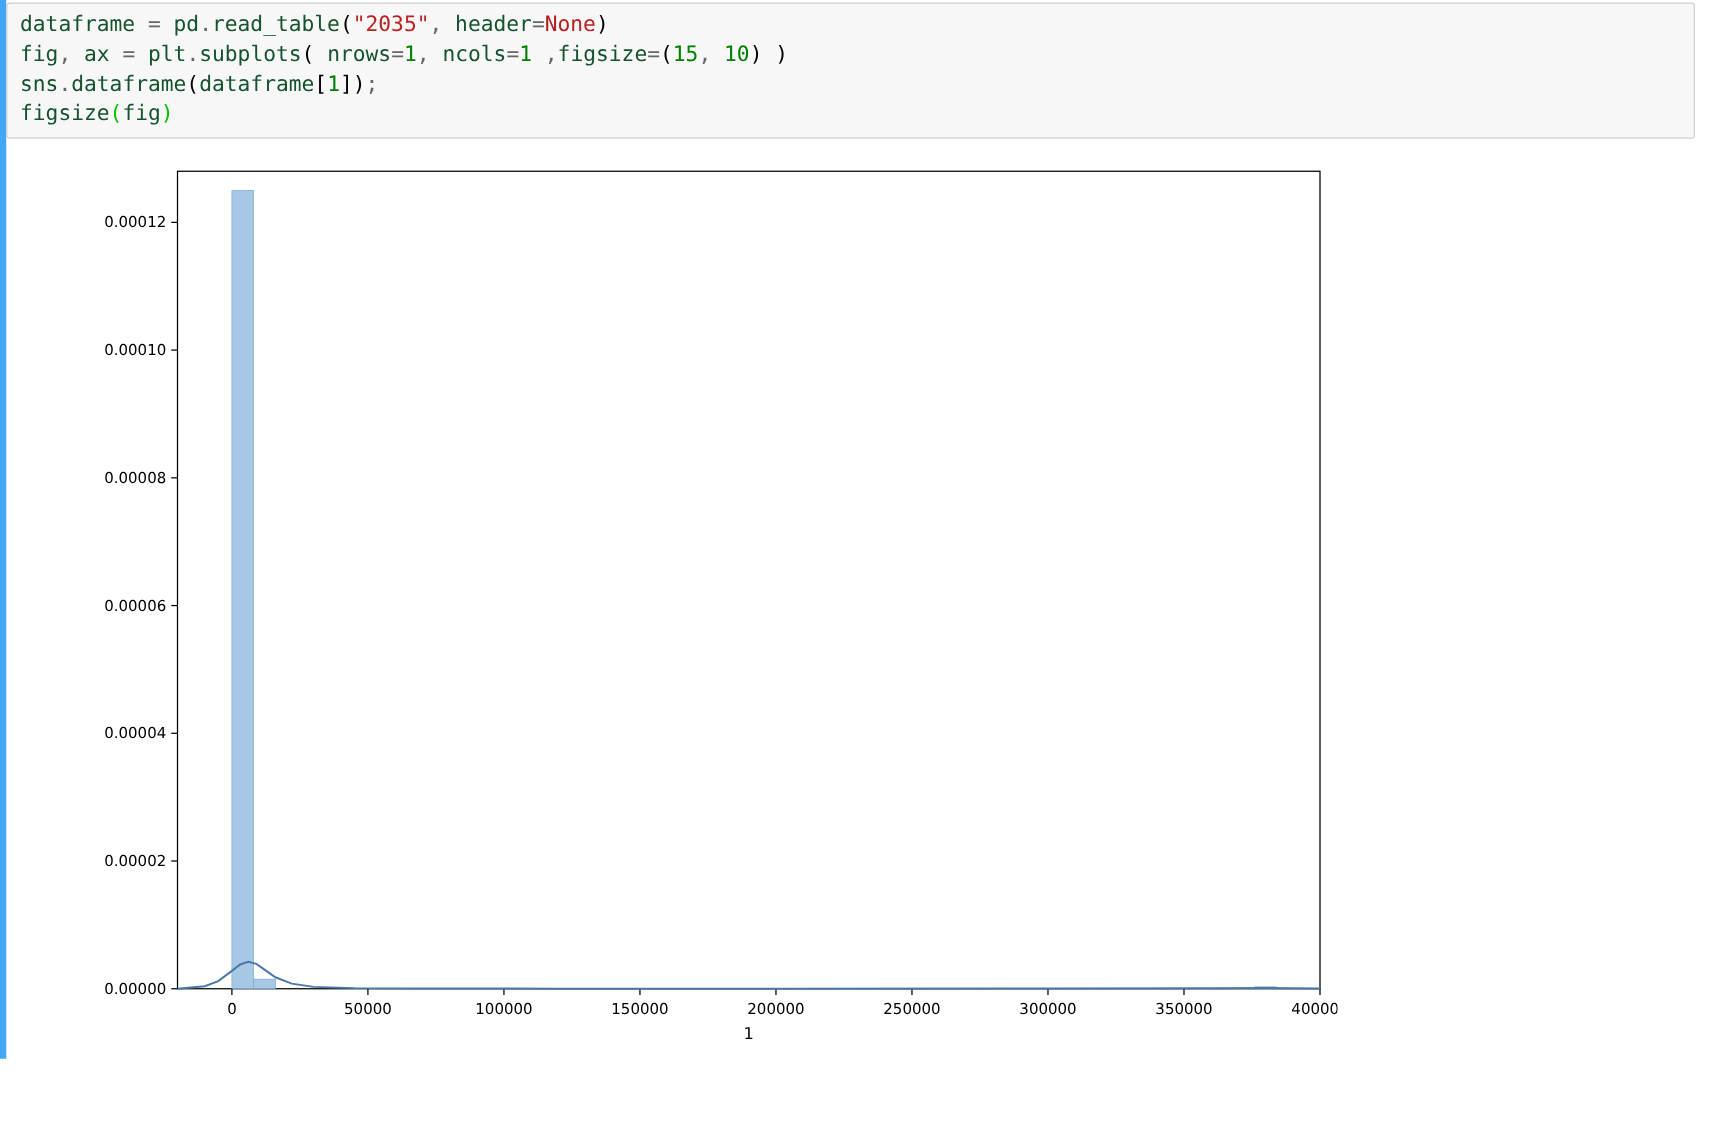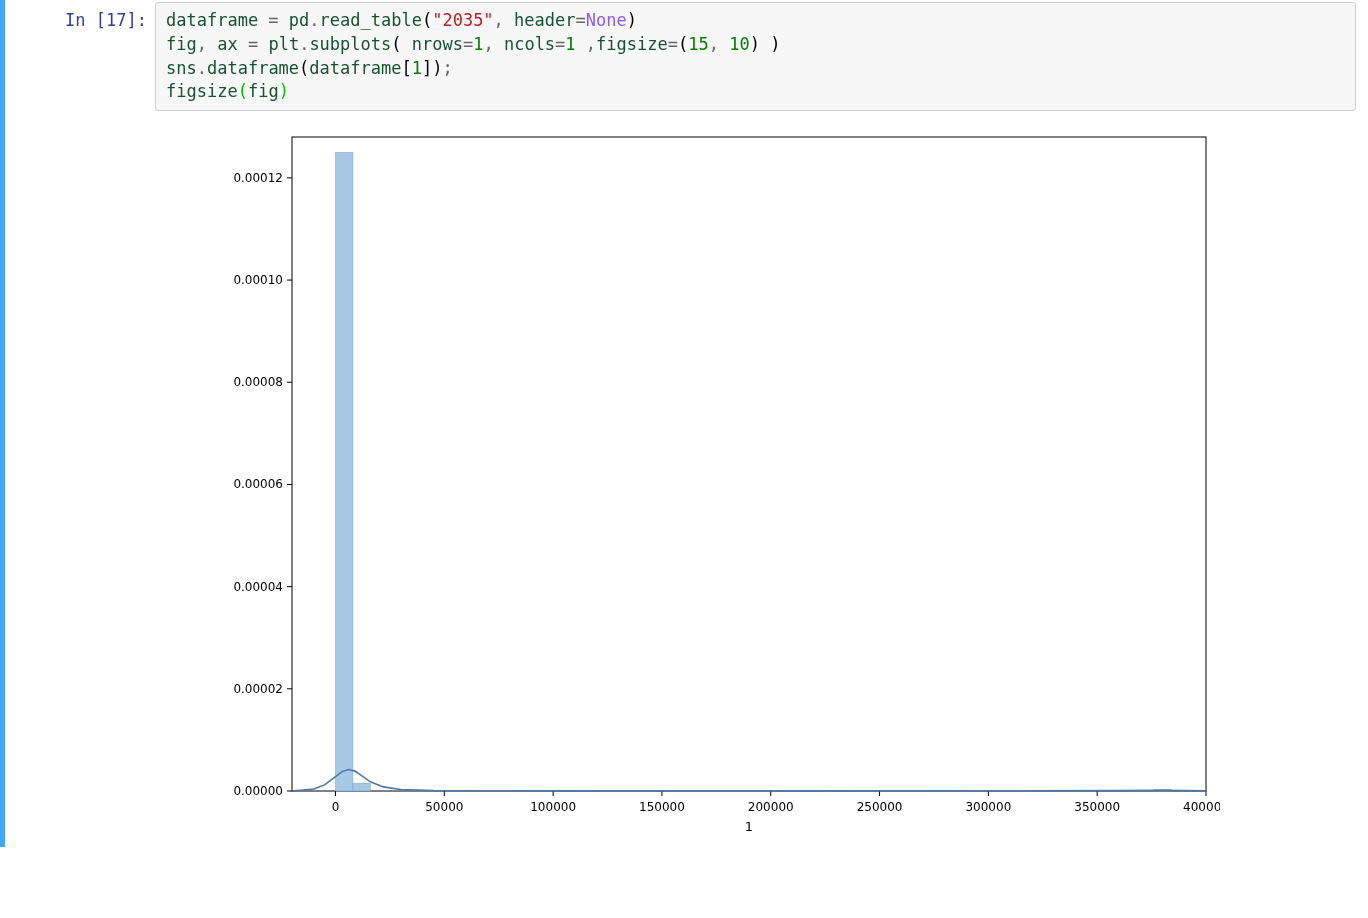--- a/index.html
+++ b/index.html
@@ -48,21 +48,21 @@
     font-family: "DejaVu Sans Mono", Menlo, Consolas, monospace;
     font-size: 17px;
     line-height: 1.4;
     white-space: pre;
     overflow-x: auto;
   }
   .tok-name { color: #14532d; }
   .tok-op   { color: #666; }
   .tok-str  { color: #BA2121; }
   .tok-num  { color: #008000; }
-  .tok-bi   { color: #8b5cf6; }
+  .tok-bi   { color: #b91c1c; }
   .tok-par  { color: #000; }
   .tok-par-g{ color: #00c000; }
 
   .output-area {
     margin-top: 12px;
   }
   .chart-wrap {
     margin-left: 55px;  
     width: 1010px;
   }
@@ -90,23 +90,20 @@
     fill: none;
     stroke: #4a78a8;
     stroke-width: 1.6;
   }
 </style>
 </head>
 <body>
 
 <div class="notebook">
   <div class="cell">
-    <div class="prompt-col">
-      <span class="prompt-text">In [17]:</span>
-    </div>
     <div class="content-col">
       <div class="input-area"><span class="tok-name">dataframe</span><span class="tok-op"> = </span><span class="tok-name">pd</span><span class="tok-op">.</span><span class="tok-name">read_table</span><span class="tok-par">(</span><span class="tok-str">"2035"</span><span class="tok-op">, </span><span class="tok-name">header</span><span class="tok-op">=</span><span class="tok-bi">None</span><span class="tok-par">)</span>
 <span class="tok-name">fig</span><span class="tok-op">, </span><span class="tok-name">ax</span><span class="tok-op"> = </span><span class="tok-name">plt</span><span class="tok-op">.</span><span class="tok-name">subplots</span><span class="tok-par">( </span><span class="tok-name">nrows</span><span class="tok-op">=</span><span class="tok-num">1</span><span class="tok-op">, </span><span class="tok-name">ncols</span><span class="tok-op">=</span><span class="tok-num">1</span><span class="tok-op"> ,</span><span class="tok-name">figsize</span><span class="tok-op">=</span><span class="tok-par">(</span><span class="tok-num">15</span><span class="tok-op">, </span><span class="tok-num">10</span><span class="tok-par">)</span><span class="tok-par"> )</span>
 <span class="tok-name">sns</span><span class="tok-op">.</span><span class="tok-name">dataframe</span><span class="tok-par">(</span><span class="tok-name">dataframe</span><span class="tok-par">[</span><span class="tok-num">1</span><span class="tok-par">]</span><span class="tok-par">)</span><span class="tok-op">;</span>
 <span class="tok-name">figsize</span><span class="tok-par-g">(</span><span class="tok-name">fig</span><span class="tok-par-g">)</span></div>
 
       <div class="output-area">
         <div class="chart-wrap">
           <svg class="chart" id="dist-chart" width="1010" height="720">
               <rect x="82" y="14" width="914" height="654" fill="none" stroke="#000" stroke-width="1"></rect>

